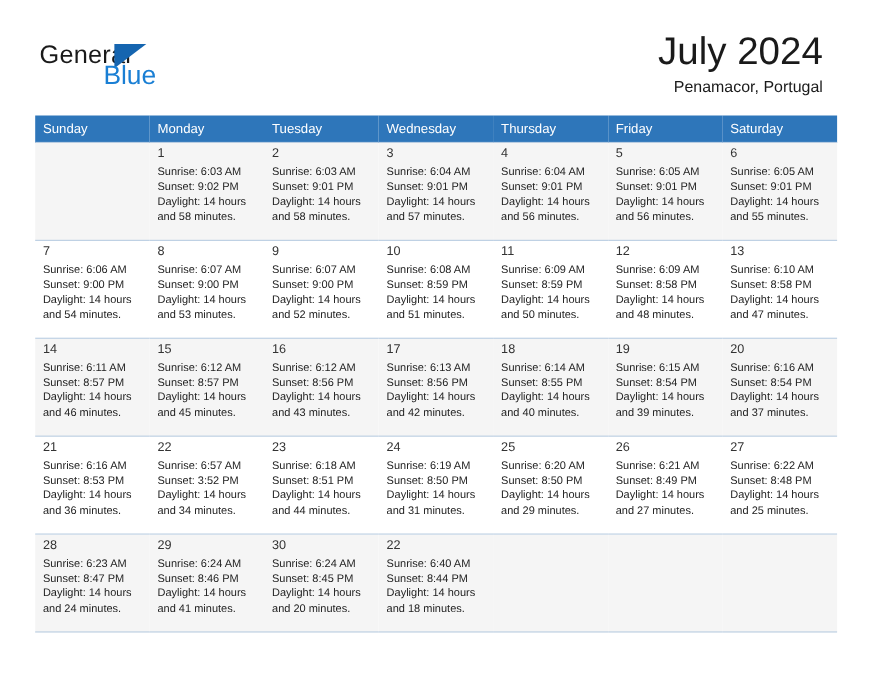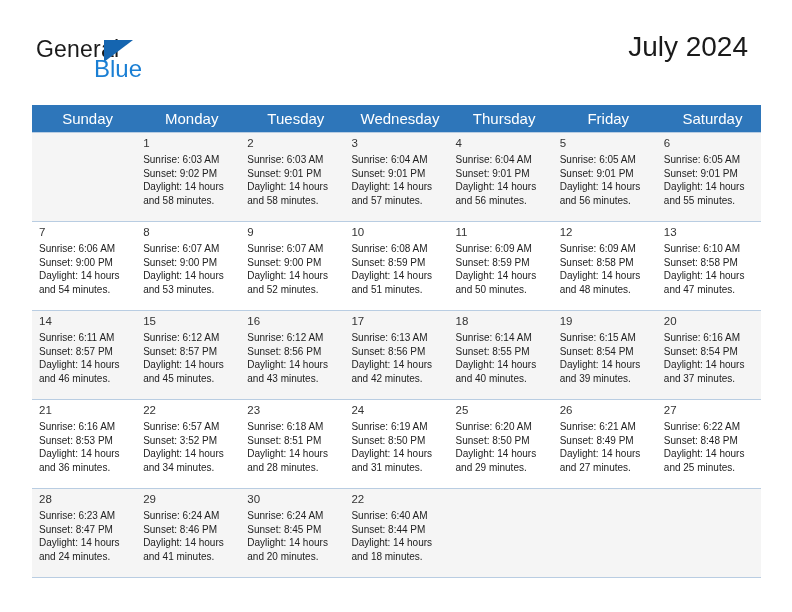--- a/index.html
+++ b/index.html
@@ -48,21 +48,21 @@
     font-size: 24px;
     color: #1a7fd4;
     line-height: 26px;
   }
   .title-block {
     position: absolute;
     right: 0; top: 0;
     text-align: right;
   }
   .cal-title {
-    font-size: 28px;
+    font-size: 35px;
     color: #1a1a1a;
     line-height: 34px;
     font-weight: normal;
     margin: 0;
   }
   .cal-subtitle {
     font-size: 14.5px;
     color: #1a1a1a;
     line-height: 20px;
     margin: 6px 0 0 0;
@@ -72,23 +72,23 @@
   .calendar {
     position: absolute;
     left: 32px; top: 105px;
     width: 729px;
     border-collapse: collapse;
     table-layout: fixed;
   }
   .calendar th {
     background: #2e76ba;
     color: #ffffff;
-    font-size: 15px;
+    font-size: 12px;
     font-weight: normal;
-    text-align: center;
+    text-align: left;
     padding: 5px 0 5px 7px;
     height: 21px;
     border: none;
   }
   .calendar td {
     vertical-align: top;
     height: 89px;
     padding: 0;
     border-top: 1px solid #b9cde2;
     border-bottom: 1px solid #b9cde2;
@@ -123,20 +123,21 @@
   <div class="header">
 
     <div class="logo">
       <span class="logo-general">General</span>
       <span class="logo-tri"></span>
       <span class="logo-blue">Blue</span>
     </div>
 
     <div class="title-block">
       <h1 class="cal-title">July 2024</h1>
+      <p class="cal-subtitle">Penamacor, Portugal</p>
     </div>
 
   </div>
 
   <table class="calendar">
     <thead>
       <tr id="weekday-row">
           <th>Sunday</th>
           <th>Monday</th>
           <th>Tuesday</th>
@@ -407,21 +408,21 @@
               </div>
             </div>
           </td>
           <td>
             <div class="cell-inner">
               <div class="daynum">23</div>
               <div class="dayinfo">
                 <div>Sunrise: 6:18 AM</div>
                 <div>Sunset: 8:51 PM</div>
                 <div>Daylight: 14 hours</div>
-                <div>and 28 minutes.</div>
+                <div>and 44 minutes.</div>
               </div>
             </div>
           </td>
           <td>
             <div class="cell-inner">
               <div class="daynum">24</div>
               <div class="dayinfo">
                 <div>Sunrise: 6:19 AM</div>
                 <div>Sunset: 8:50 PM</div>
                 <div>Daylight: 14 hours</div>

